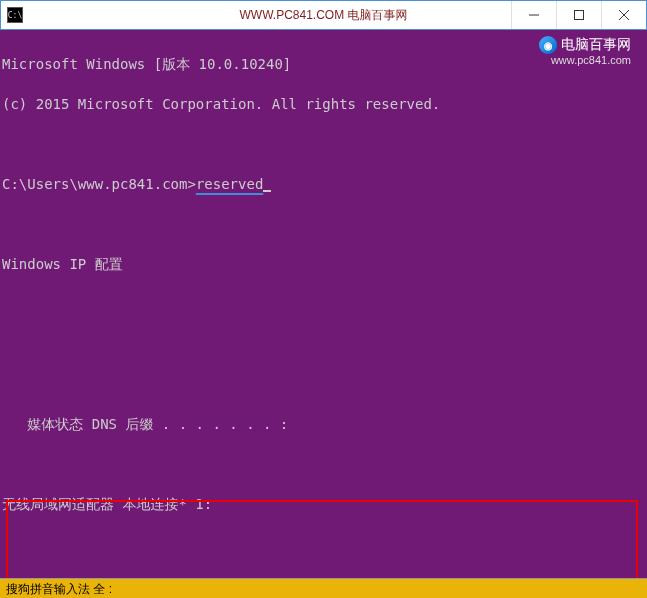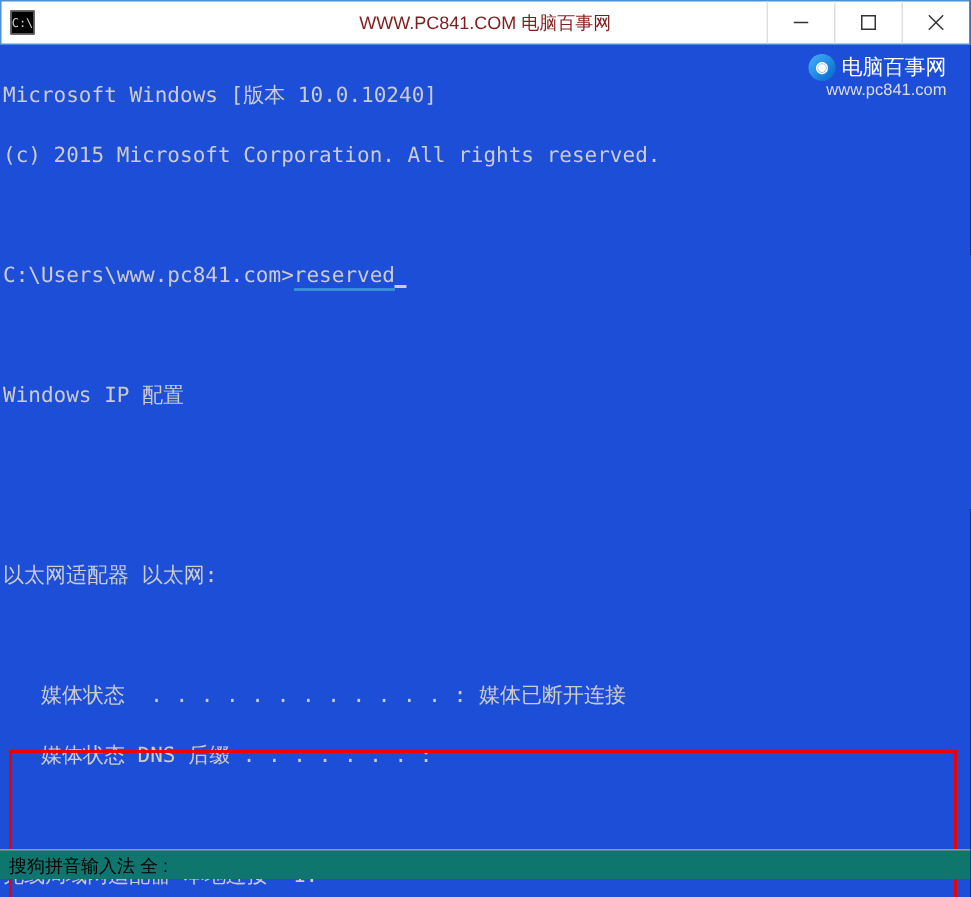--- a/index.html
+++ b/index.html
@@ -56,21 +56,21 @@
       width: 45px;
       display: flex;
       align-items: center;
       justify-content: center;
       color: #333;
       font-size: 12px;
       border-left: 1px solid #e0e0e0;
     }
     .winbtn svg { width: 10px; height: 10px; }
     .terminal {
-      background: #1d4ed8;
+      background: #701a75;
       color: #ccc;
       padding: 4px 2px;
       font-family: "NSimSun", "SimSun", "Consolas", monospace;
       font-size: 14px;
       line-height: 20px;
       white-space: pre;
       position: relative;
       height: 568px;
     }
     .line { white-space: pre; }
@@ -117,23 +117,23 @@
       color: #fff;
       font-size: 10px;
       font-weight: bold;
     }
     .watermark-logo .url {
       font-size: 11px;
       color: #ddd;
     }
     .ime-bar {
       position: absolute;
-      bottom: 12px; left: 0; right: 0;
+      bottom: 0; left: 0; right: 0;
       height: 20px;
-      background: #0f766e;
+      background: #eab308;
       color: #000;
       font-family: "Microsoft YaHei", sans-serif;
       font-size: 12px;
       padding: 2px 6px;
       border-top: 1px solid #999;
     }
   </style>
 </head>
 <body>
 
@@ -162,23 +162,21 @@
 
 <div class="terminal">
 <div class="line">Microsoft Windows [版本 10.0.10240]</div>
 <div class="line">(c) 2015 Microsoft Corporation. All rights reserved.</div>
 <div class="line"> </div>
 <div class="line"><span>C:\Users\www.pc841.com&gt;</span><span class="underline-cmd">reserved</span><span class="cursor"></span></div>
 <div class="line"> </div>
 <div class="line">Windows IP 配置</div>
 <div class="line"> </div>
 <div class="line"> </div>
-<div class="line">以太网适配器 以太网:</div>
-<div class="line"> </div>
-<div class="line"><span>   媒体状态  . . . . . . . . . . . . : </span><span>媒体已断开连接</span></div>
+<div class="line"> </div>
 <div class="line">   媒体状态 DNS 后缀 . . . . . . . :</div>
 <div class="line"> </div>
 <div class="line">无线局域网适配器 本地连接* 1:</div>
 
 
 
 
 
 
 

